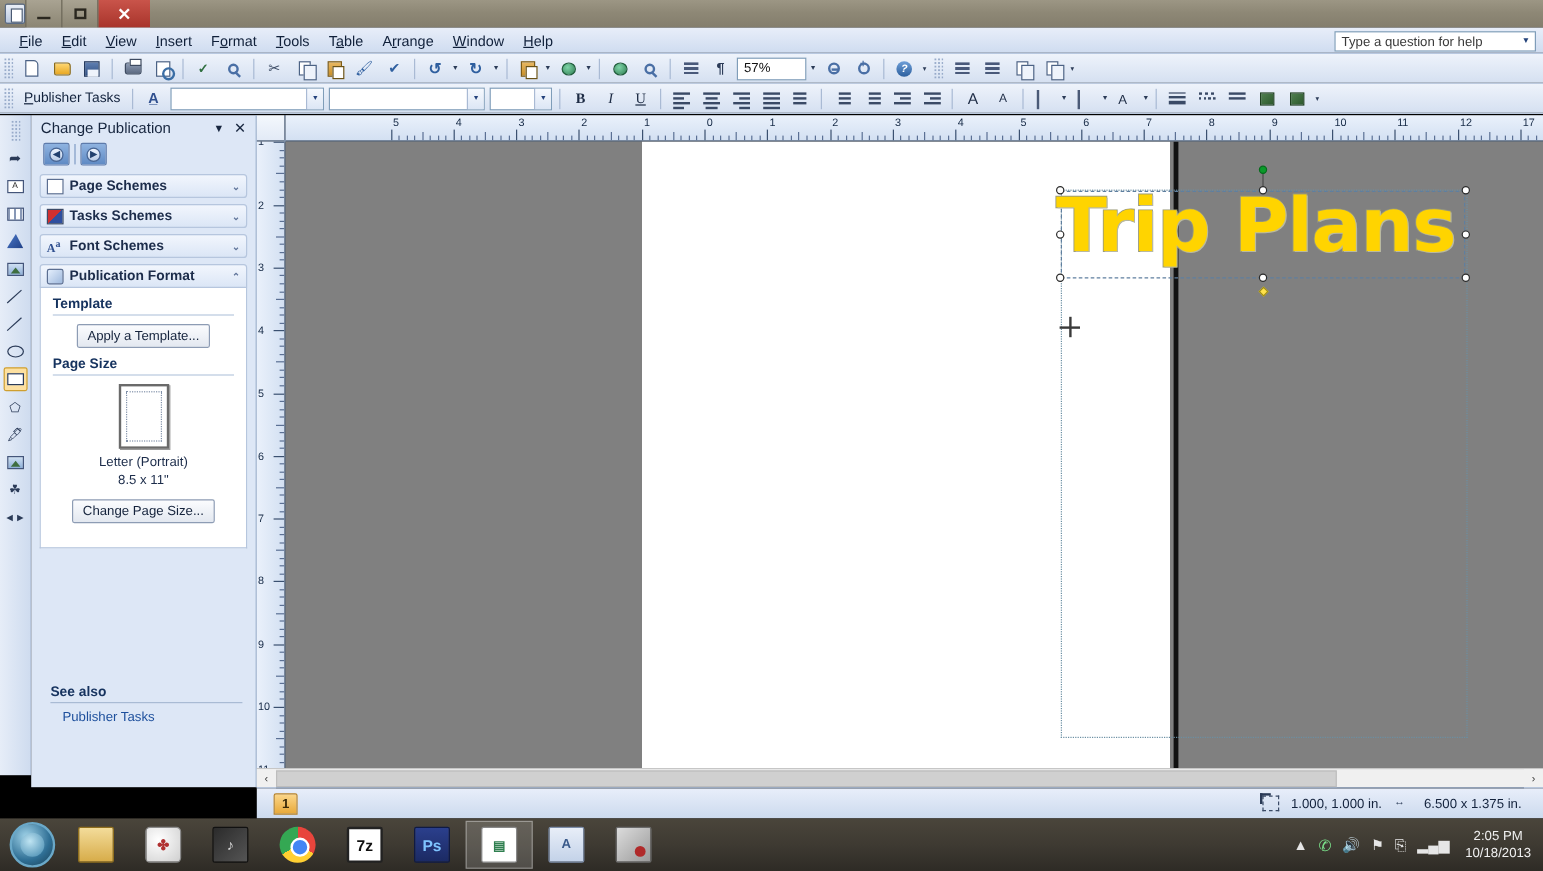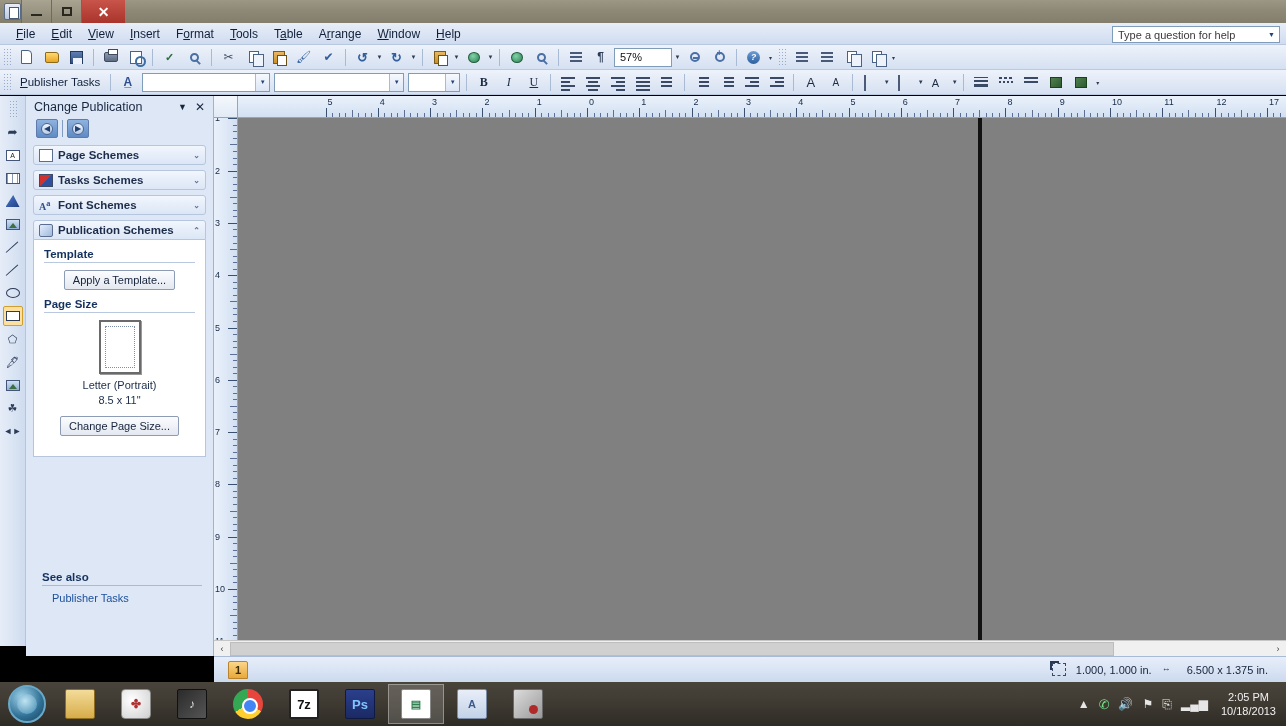--- a/index.html
+++ b/index.html
@@ -783,21 +783,21 @@
       <div class="tp-secbar">
         <span class="si si-font">A<sup>a</sup></span>
         <span class="label">Font Schemes</span>
         <span class="chev">⌄</span>
       </div>
     </div>
 
     <div class="tp-section">
       <div class="tp-secbar open">
         <span class="si si-pub"></span>
-        <span class="label">Publication Schemes</span>
+        <span class="label">Publication Format</span>
         <span class="chev">⌃</span>
       </div>
       <div class="tp-body">
         <div class="tp-sublabel">Template</div>
         <button class="tp-btn">Apply a Template...</button>
         <div class="tp-sublabel">Page Size</div>
         <div class="pagesize-thumb"></div>
         <div class="pagesize-cap">Letter (Portrait)</div>
         <div class="pagesize-cap" style="margin-bottom:8px">8.5 x 11"</div>
         <button class="tp-btn">Change Page Size...</button>
@@ -1068,20 +1068,42 @@
       <div class="vtick min" style="top: 490.613px; width: 4px;"></div>
       <div class="vtick min" style="top: 497.15px; width: 7px;"></div>
       <div class="vtick min" style="top: 503.688px; width: 4px;"></div>
       <div class="vtick min" style="top: 510.225px; width: 4px;"></div>
       <div class="vtick min" style="top: 516.763px; width: 4px;"></div>
       <div class="vnum" style="top: 518.3px;">11</div>
     </div>
 
   <div class="canvas">
     <div class="scratch-right"></div>
+    <div class="page">
+      <div class="page-margin"></div>
+      <div class="crosshair"></div>
+
+      <div class="wordart-box">
+        <div class="sel-border"></div>
+        <div class="wordart-text">Trip Plans</div>
+
+        <div class="rot-stem" style="left:168px; top:-16px; height:16px;"></div>
+        <div class="handle green" style="left:165px; top:-21px;"></div>
+
+        <div class="handle" style="left:-4px; top:-4px;"></div>
+        <div class="handle" style="left:165px; top:-4px;"></div>
+        <div class="handle" style="left:334px; top:-4px;"></div>
+        <div class="handle" style="left:-4px; top:33px;"></div>
+        <div class="handle" style="left:334px; top:33px;"></div>
+        <div class="handle" style="left:-4px; top:69px;"></div>
+        <div class="handle" style="left:165px; top:69px;"></div>
+        <div class="handle" style="left:334px; top:69px;"></div>
+        <div class="handle yellow" style="left:166px; top:81px;"></div>
+      </div>
+    </div>
   </div>
 
   <div class="hscroll">
     <div class="sb-arrow">‹</div>
     <div class="sb-thumb" style="width:884px"></div>
     <div style="flex:1"></div>
     <div class="sb-arrow">›</div>
   </div>
 
   <div class="statusbar">

